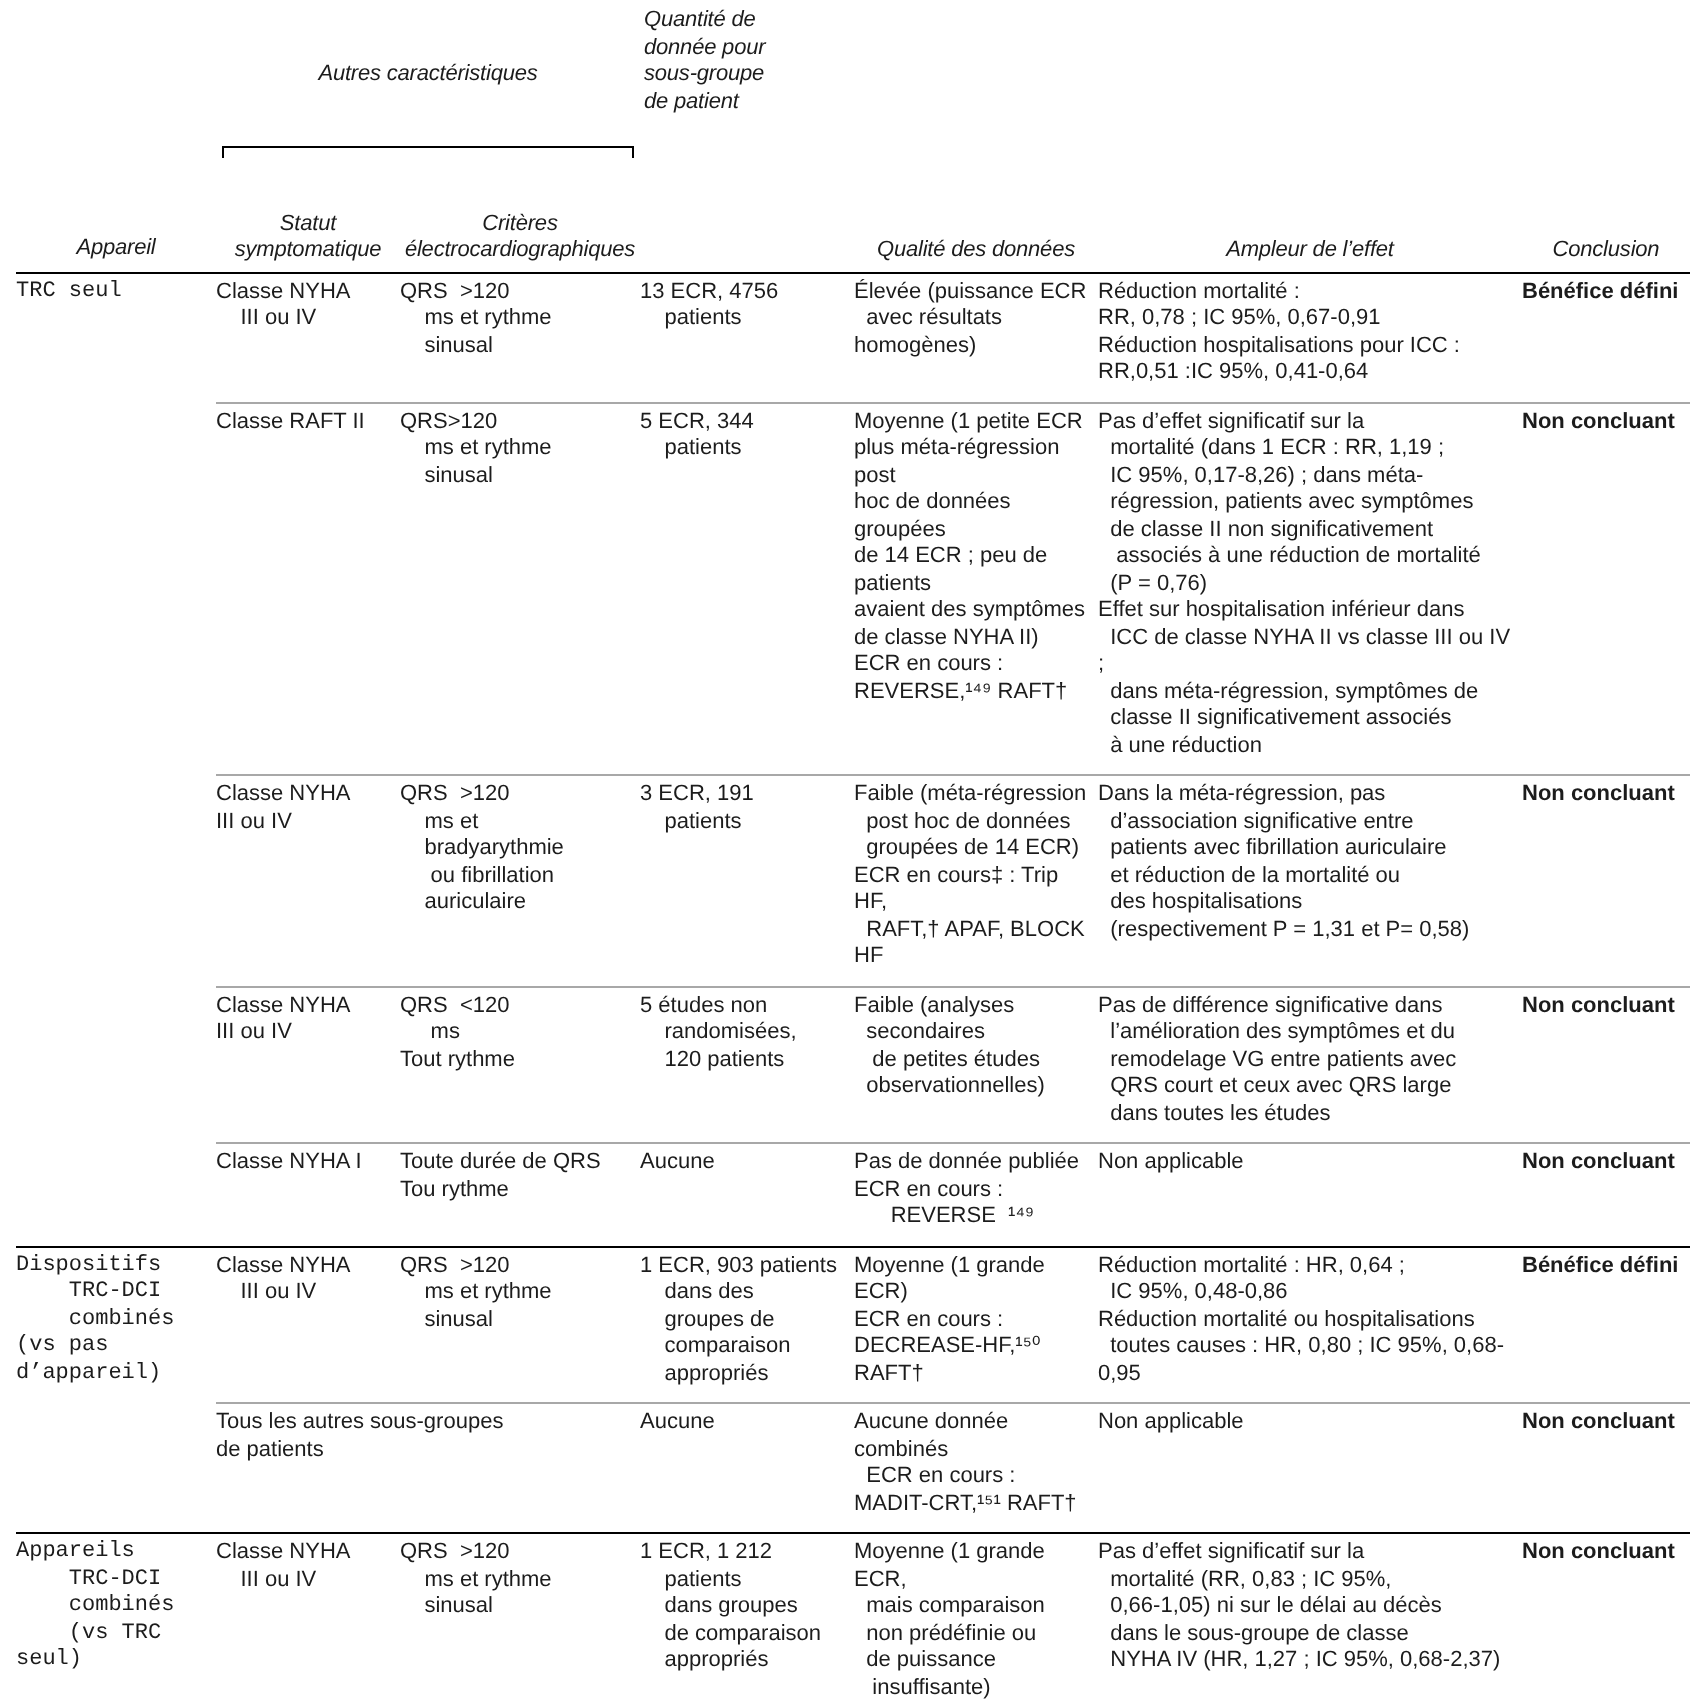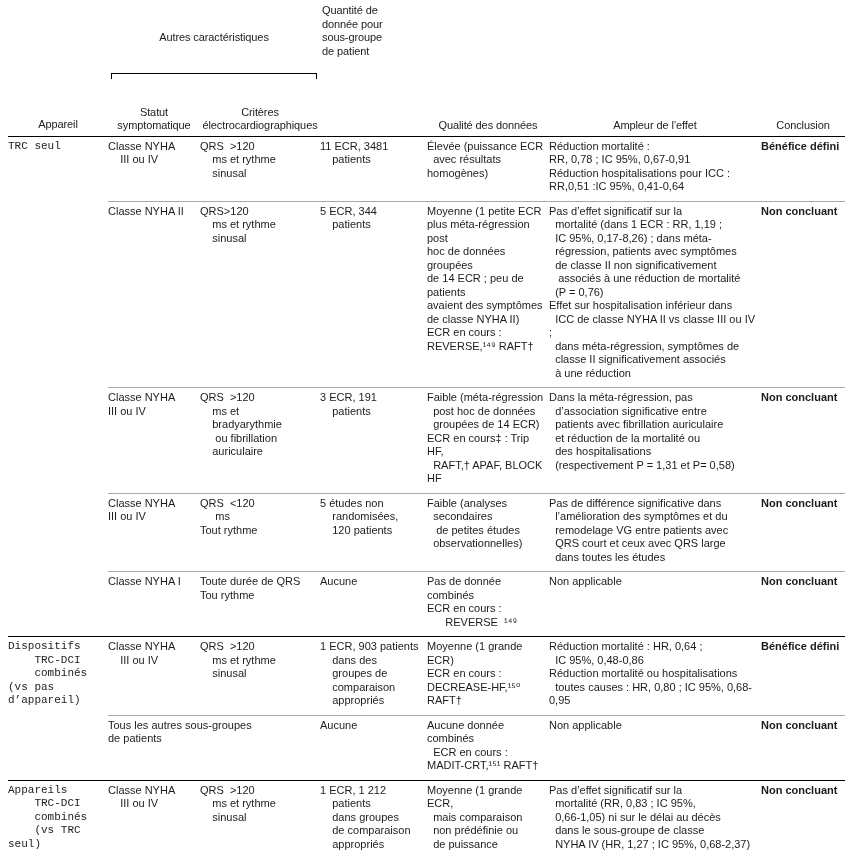--- a/index.html
+++ b/index.html
@@ -27,20 +27,21 @@
   col.c6 { width: 212px; }
   col.c7 { width: 84px; }
 
   thead th {
     font-weight: normal;
     text-align: center;
     vertical-align: bottom;
     white-space: pre;
     padding: 0 0 3px 0;
     letter-spacing: -0.1px;
+    font-style: italic;
   }
   thead { border-bottom: 1.6px solid #000; }
   th.group-th { vertical-align: top; padding: 2px 0 0 0; }
   .bracket {
     height: 5px;
     border: 1px solid #000;
     border-bottom: none;
     margin: 1px 3px 0 3px;
   }
   th.quantite-th {
@@ -100,33 +101,33 @@
       </tr>
     </thead>
     <tbody>
         <tr class="section-start">
           <td class="cell-appareil">TRC seul</td>
           <td class="cell-statut">Classe NYHA
     III ou IV</td>
           <td class="cell-criteres">QRS  &gt;120
     ms et rythme
     sinusal</td>
-          <td class="cell-quantite">11 ECR, 3481
+          <td class="cell-quantite">13 ECR, 4756
     patients</td>
           <td class="cell-qualite">Élevée (puissance ECR
   avec résultats homogènes)</td>
           <td class="cell-ampleur">Réduction mortalité :
 RR, 0,78 ; IC 95%, 0,67-0,91
 Réduction hospitalisations pour ICC :
 RR,0,51 :IC 95%, 0,41-0,64</td>
           <td class="cell-conclusion">Bénéfice défini</td>
         </tr>
         <tr class="row-sep">
           <td class="cell-appareil"></td>
-          <td class="cell-statut">Classe NYHA II</td>
+          <td class="cell-statut">Classe RAFT II</td>
           <td class="cell-criteres">QRS&gt;120
     ms et rythme
     sinusal</td>
           <td class="cell-quantite">5 ECR, 344
     patients</td>
           <td class="cell-qualite">Moyenne (1 petite ECR
 plus méta-régression post
 hoc de données groupées
 de 14 ECR ; peu de patients
 avaient des symptômes
@@ -191,21 +192,21 @@
   QRS court et ceux avec QRS large
   dans toutes les études</td>
           <td class="cell-conclusion">Non concluant</td>
         </tr>
         <tr class="row-sep">
           <td class="cell-appareil"></td>
           <td class="cell-statut">Classe NYHA I</td>
           <td class="cell-criteres">Toute durée de QRS
 Tou rythme</td>
           <td class="cell-quantite">Aucune</td>
-          <td class="cell-qualite">Pas de donnée combinés
+          <td class="cell-qualite">Pas de donnée publiée
 ECR en cours :
       REVERSE  ¹⁴⁹</td>
           <td class="cell-ampleur">Non applicable</td>
           <td class="cell-conclusion">Non concluant</td>
         </tr>
         <tr class="section-start">
           <td class="cell-appareil">Dispositifs
     TRC-DCI
     combinés
 (vs pas d’appareil)</td>

